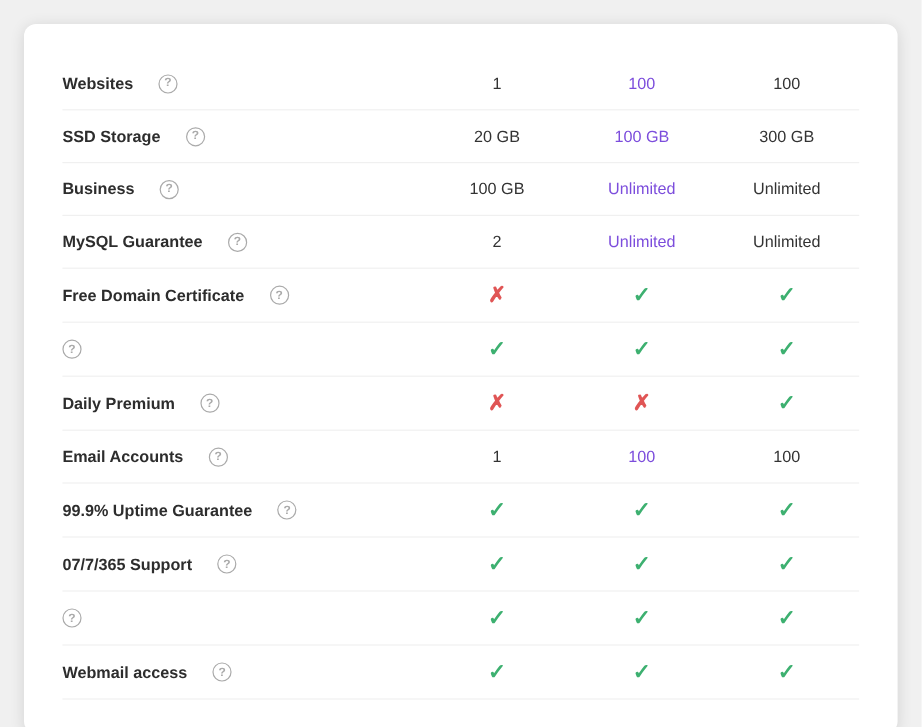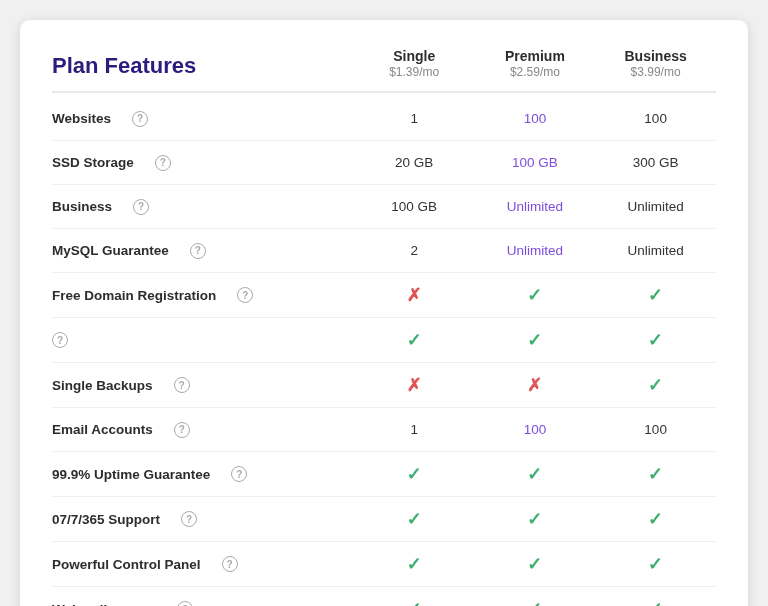--- a/index.html
+++ b/index.html
@@ -93,37 +93,20 @@
       font-weight: 700;
     }
     .unlimited-purple {
       color: #7c4ddc;
     }
   </style>
 </head>
 <body>
 
 <div class="card">
-  <div class="table-header-row">
-    <div>
-      <span class="plan-title">Plan Features</span>
-    </div>
-    <div class="col-header">
-      <span class="plan-name">Single</span>
-      <span class="plan-price">$1.39/mo</span>
-    </div>
-    <div class="col-header">
-      <span class="plan-name">Premium</span>
-      <span class="plan-price">$2.59/mo</span>
-    </div>
-    <div class="col-header">
-      <span class="plan-name">Business</span>
-      <span class="plan-price">$3.99/mo</span>
-    </div>
-  </div>
 
   <div id="features-container">
       <div class="feature-row">
         <div class="feature-name">
           <span>Websites</span> 
           <span class="help-icon">?</span>
         </div>
         <div class="cell">1</div>
         <div class="cell"><span class="unlimited-purple">100</span></div>
         <div class="cell">100</div>
@@ -150,38 +133,38 @@
         <div class="feature-name">
           <span>MySQL Guarantee</span> 
           <span class="help-icon">?</span>
         </div>
         <div class="cell">2</div>
         <div class="cell"><span class="unlimited-purple">Unlimited</span></div>
         <div class="cell">Unlimited</div>
       </div>
       <div class="feature-row">
         <div class="feature-name">
-          <span>Free Domain Registration</span> 
+          <span>Free Domain Certificate</span> 
           <span class="help-icon">?</span>
         </div>
         <div class="cell"><span class="cross-red">✗</span></div>
         <div class="cell"><span class="check-green">✓</span></div>
         <div class="cell"><span class="check-green">✓</span></div>
       </div>
       <div class="feature-row">
         <div class="feature-name">
           <span class="help-icon">?</span>
         </div>
         <div class="cell"><span class="check-green">✓</span></div>
         <div class="cell"><span class="check-green">✓</span></div>
         <div class="cell"><span class="check-green">✓</span></div>
       </div>
       <div class="feature-row">
         <div class="feature-name">
-          <span>Single Backups</span> 
+          <span>Daily Premium</span> 
           <span class="help-icon">?</span>
         </div>
         <div class="cell"><span class="cross-red">✗</span></div>
         <div class="cell"><span class="cross-red">✗</span></div>
         <div class="cell"><span class="check-green">✓</span></div>
       </div>
       <div class="feature-row">
         <div class="feature-name">
           <span>Email Accounts</span> 
           <span class="help-icon">?</span>
@@ -203,21 +186,20 @@
         <div class="feature-name">
           <span>07/7/365 Support</span> 
           <span class="help-icon">?</span>
         </div>
         <div class="cell"><span class="check-green">✓</span></div>
         <div class="cell"><span class="check-green">✓</span></div>
         <div class="cell"><span class="check-green">✓</span></div>
       </div>
       <div class="feature-row">
         <div class="feature-name">
-          <span>Powerful Control Panel</span> 
           <span class="help-icon">?</span>
         </div>
         <div class="cell"><span class="check-green">✓</span></div>
         <div class="cell"><span class="check-green">✓</span></div>
         <div class="cell"><span class="check-green">✓</span></div>
       </div>
       <div class="feature-row">
         <div class="feature-name">
           <span>Webmail access</span> 
           <span class="help-icon">?</span>

